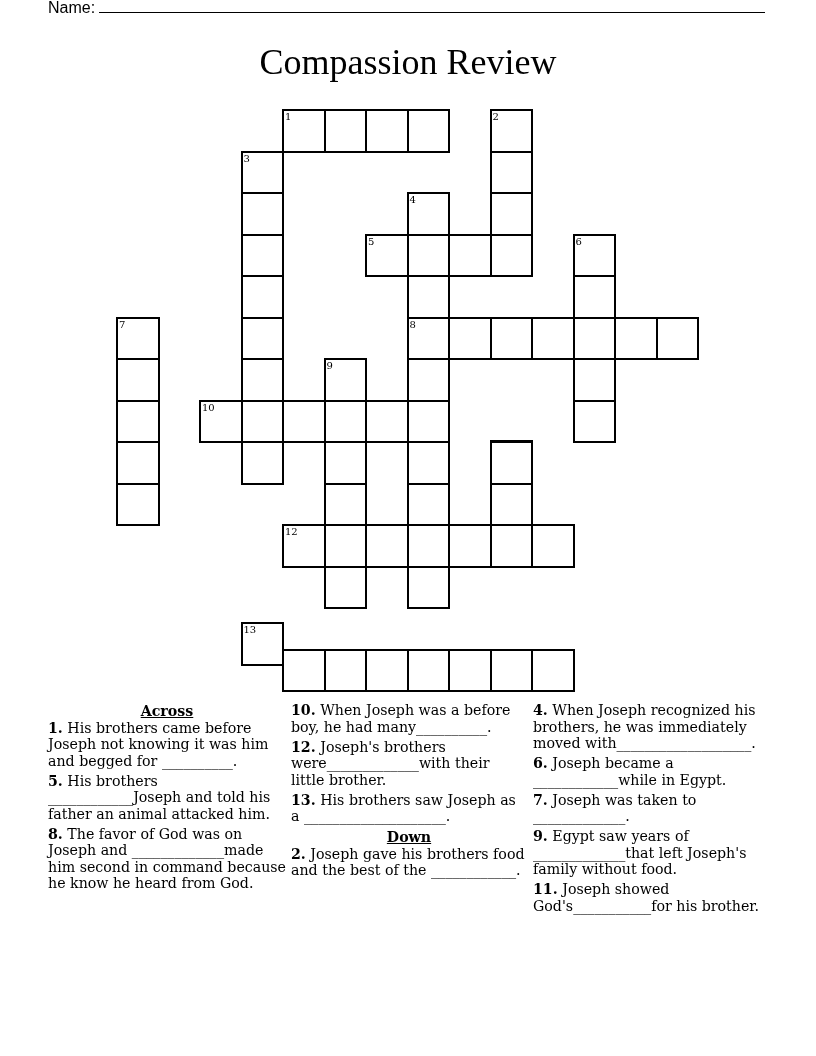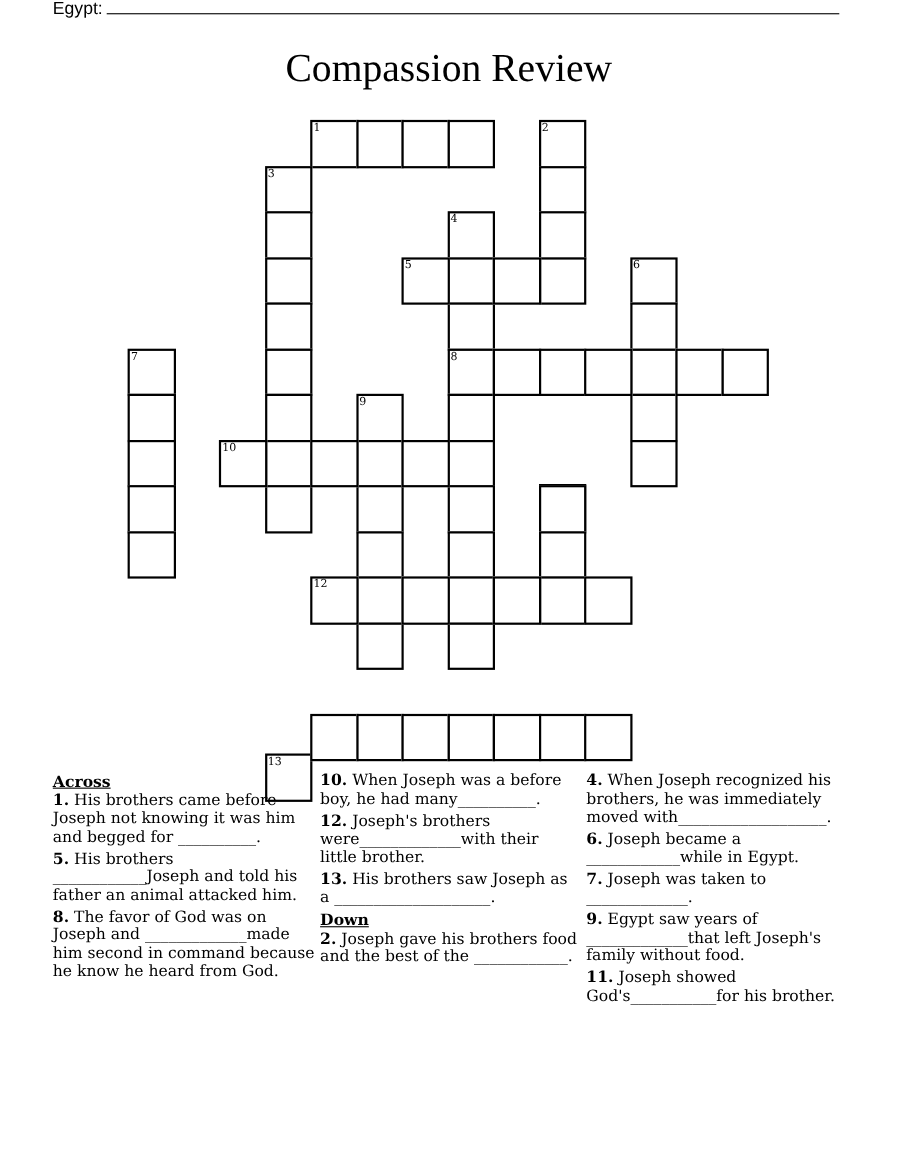--- a/index.html
+++ b/index.html
@@ -28,29 +28,29 @@
     font-family: "DejaVu Serif", serif; font-size: 10px; line-height: 12px;
   }
   .clues {
     position: absolute; top: 702px;
     font-family: "DejaVu Serif", serif; font-size: 14.2px; line-height: 16.5px;
     color: #000;
   }
   .clues.col1 { left: 48px; width: 238px; }
   .clues.col2 { left: 291px; width: 236px; }
   .clues.col3 { left: 533px; width: 236px; }
-  .clue-heading { font-weight: bold; text-decoration: underline; margin: 0; padding-top: 1px; }
+  .clue-heading { font-weight: bold; text-decoration: underline; margin: 0; padding-top: 1px; text-align: center; }
   .clue { margin: 0 0 3.5px 0; }
   .clue-num { font-weight: bold; }
 </style>
 </head>
 <body>
 
 <div class="name-line">
-  <span>Egypt:</span><span class="name-blank"></span>
+  <span>Name:</span><span class="name-blank"></span>
 </div>
 
 <h1 class="title">Compassion Review</h1>
 
 <div class="grid" id="grid">
     <div class="cell" style="left: 282px; top: 109px;">
       <span class="cell-num">1</span>
     </div>
     <div class="cell" style="left: 323.5px; top: 109px;"></div>
     <div class="cell" style="left: 365px; top: 109px;"></div>
@@ -126,21 +126,21 @@
     </div>
     <div class="cell" style="left: 489.5px; top: 441px;"></div>
     <div class="cell" style="left: 489.5px; top: 482.5px;"></div>
     <div class="cell" style="left: 489.5px; top: 524px;"></div>
     <div class="cell" style="left: 282px; top: 524px;">
       <span class="cell-num">12</span>
     </div>
     <div class="cell" style="left: 365px; top: 524px;"></div>
     <div class="cell" style="left: 448px; top: 524px;"></div>
     <div class="cell" style="left: 531px; top: 524px;"></div>
-    <div class="cell" style="left: 240.5px; top: 685px;">
+    <div class="cell" style="left: 240.5px; top: 622px;">
       <span class="cell-num">13</span>
     </div>
     <div class="cell" style="left: 282px; top: 648.5px;"></div>
     <div class="cell" style="left: 323.5px; top: 648.5px;"></div>
     <div class="cell" style="left: 365px; top: 648.5px;"></div>
     <div class="cell" style="left: 406.5px; top: 648.5px;"></div>
     <div class="cell" style="left: 448px; top: 648.5px;"></div>
     <div class="cell" style="left: 489.5px; top: 648.5px;"></div>
     <div class="cell" style="left: 531px; top: 648.5px;"></div>
   </div>

